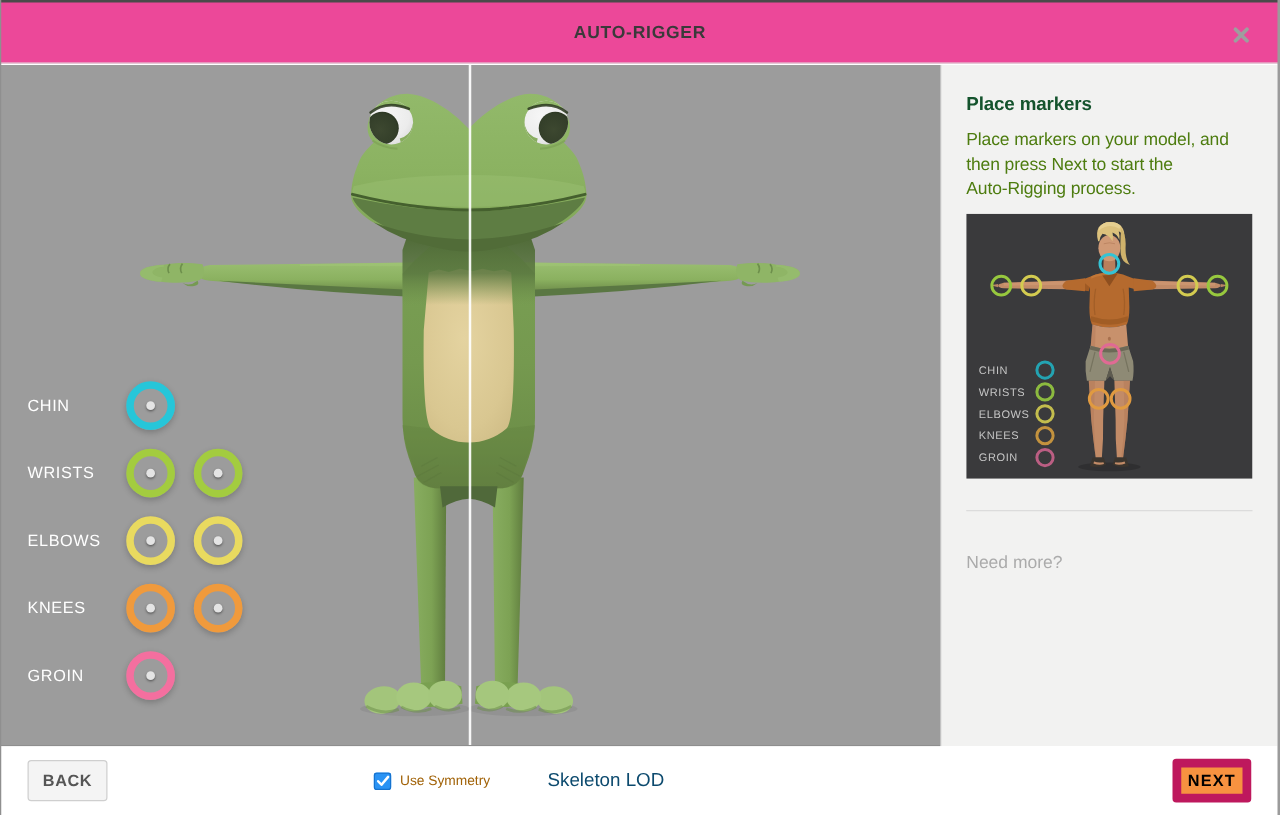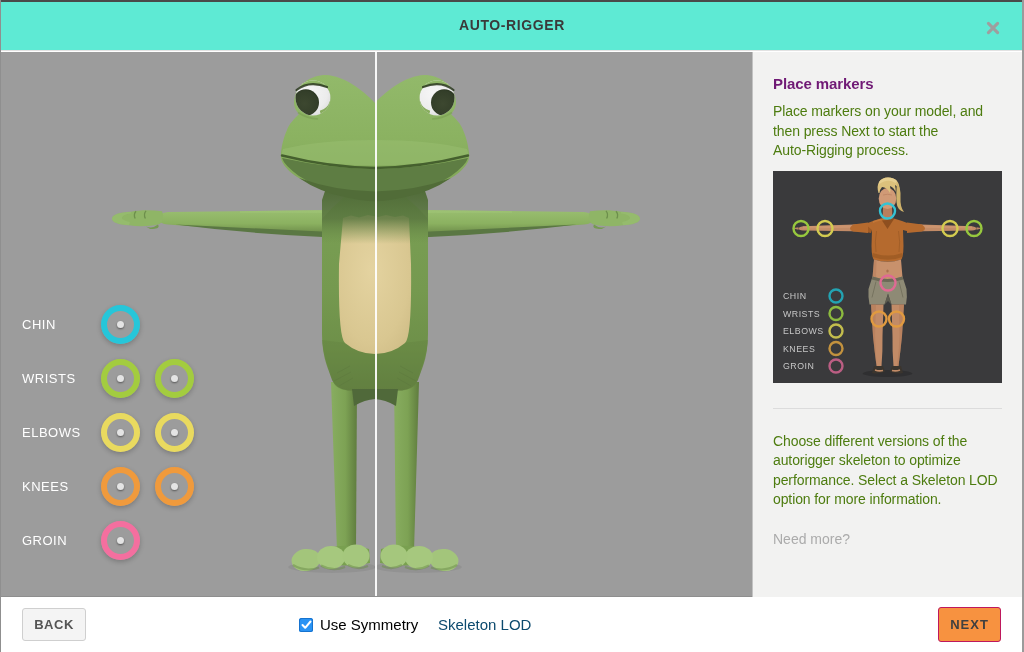--- a/index.html
+++ b/index.html
@@ -3,21 +3,21 @@
 <meta charset="utf-8">
 <style>
   * { margin:0; padding:0; box-sizing:border-box; }
   html,body { width:1024px; height:652px; overflow:hidden; background:#fff;
     font-family:"Liberation Sans", sans-serif; }
   .modal { position:relative; width:1024px; height:652px; background:#fff; overflow:hidden; }
   .frame-top { position:absolute; left:0; top:0; width:100%; height:2px; background:#4a4a4a; z-index:50; }
   .frame-left { position:absolute; left:0; top:0; width:1px; height:100%; background:#8f8f8f; z-index:50; }
   .frame-right { position:absolute; right:0; top:0; width:2px; height:100%; background:#9b9b9b; z-index:50; }
   
-  .hdr { position:absolute; left:0; top:0; width:100%; height:51px; background:#5eead4;
+  .hdr { position:absolute; left:0; top:0; width:100%; height:51px; background:#ec4899;
     border-bottom:1px solid #e2e2e2; }
   .hdr-title { position:absolute; left:0; right:0; top:0; height:51px; line-height:51px;
     text-align:center; font-size:14px; font-weight:bold; letter-spacing:0.6px; color:#3a3a3a; }
   .close-btn { position:absolute; right:24px; top:21px; width:14px; height:14px; cursor:pointer; }
   .close-btn svg { display:block; }
   
   .viewport { position:absolute; left:0; top:52px; width:752px; height:545px; background:#9c9c9c; overflow:hidden; border-bottom:1px solid #8e8e8e; }
   .frog-svg { position:absolute; left:0; top:0; }
   .sym-line { position:absolute; left:374.5px; top:0; width:2px; height:100%;
     background:rgba(255,255,255,0.92); }
@@ -25,51 +25,51 @@
   .marker-row { position:absolute; left:0; height:40px; width:230px; }
   .marker-label { position:absolute; left:22px; top:50%; transform:translateY(-50%);
     color:#fff; font-size:13px; font-weight:normal; letter-spacing:0.5px; }
   .ring { position:absolute; top:50%; width:39px; height:39px; margin-top:-19.5px;
     border-radius:50%; border:6px solid; box-shadow:0 2px 5px rgba(0,0,0,0.22); }
   .ring .dot { position:absolute; left:50%; top:50%; width:7px; height:7px; margin:-3.5px 0 0 -3.5px;
     border-radius:50%; background:#e4e4e4; box-shadow:0 1px 2px rgba(0,0,0,0.45); }
   
   .sidebar { position:absolute; left:752px; top:52px; width:270px; height:545px;
     background:#f2f2f1; border-left:1px solid #c2c2c2; padding:23px 20px 0 20px; }
-  .sb-h { font-size:15px; font-weight:bold; color:#701a75; margin:0 0 10px 0; letter-spacing:-0.1px; }
+  .sb-h { font-size:15px; font-weight:bold; color:#14532d; margin:0 0 10px 0; letter-spacing:-0.1px; }
   .sb-p { font-size:14px; line-height:19.5px; color:#4d7c0f; margin-bottom:12px;
     letter-spacing:-0.1px; white-space:pre-line; }
   .sb-p.first { margin-bottom:10px; }
   .guide-img { width:229px; height:212px; display:block; }
   .sb-divider { border:none; border-top:1px solid #dcdcdc; margin:25px 0 23px 0; }
   .help-link { font-size:14px; color:#ababab; margin-top:9px; display:inline-block; cursor:pointer; }
   
   .footer { position:absolute; left:0; top:597px; width:100%; height:71px; background:#fff; }
   .back-btn { position:absolute; left:22px; top:11px; width:64px; height:33px;
     background:#f4f4f4; border:1px solid #cfcfcf; border-radius:3px;
     font-family:inherit; font-size:13px; font-weight:bold; color:#555; letter-spacing:0.5px; cursor:pointer; }
   .chk-wrap { position:absolute; left:299px; top:0; height:55px; display:flex; align-items:center; }
   .checkbox { width:14px; height:14px; border-radius:2.5px; background:#2a93f4; position:relative;
     cursor:pointer; box-shadow:inset 0 0 0 1px #1673cf; }
   .checkbox svg { position:absolute; left:1.5px; top:2px; }
-  .chk-label { margin-left:7px; font-size:15px; color:#000000; }
+  .chk-label { margin-left:7px; font-size:11px; color:#a16207; }
   .lod-label { position:absolute; left:438px; top:0; height:55px; line-height:55px;
     font-size:15px; color:#0c4a6e; }
   .lod-select { position:absolute; left:536px; top:11px; width:182px; height:30px;
     background:#fff; border:1px solid #a3a3a3; border-radius:2px; cursor:pointer;
     box-shadow:0 1px 2px rgba(0,0,0,0.15); }
   .lod-value { position:absolute; left:0; right:22px; top:0; height:28px; line-height:28px;
     text-align:center; font-size:14px; color:#555; }
   .lod-arrow { position:absolute; right:1px; top:1px; width:15px; height:26px;
     background:linear-gradient(#fdfdfd,#c9c9c9); border-left:1px solid #8a8a8a; }
   .lod-arrow:after { content:""; position:absolute; left:3.5px; top:11px;
     border:4px solid transparent; border-top:5px solid #2d2d2d; }
   .next-btn { position:absolute; right:23px; top:10px; width:63px; height:35px;
-    background:#f79240; border:1px solid #be185d; border-radius:3px;
-    font-family:inherit; font-size:13px; font-weight:bold; color:#404040; letter-spacing:1px; cursor:pointer; }
+    background:#f79240; border:7px solid #be185d; border-radius:3px;
+    font-family:inherit; font-size:13px; font-weight:bold; color:#000000; letter-spacing:1px; cursor:pointer; }
 </style>
 </head>
 <body>
 
 <div class="modal">
   <div class="frame-top"></div>
   <div class="frame-left"></div>
   <div class="frame-right"></div>
 
   <div class="hdr">
@@ -366,24 +366,20 @@
           <text x="10" y="163" fill="#c6c6c6" font-size="8.8" letter-spacing="0.5">ELBOWS</text>
           <circle cx="63" cy="160" r="6.5" fill="none" stroke="#c3bd4d" stroke-width="2.4"></circle>
           <text x="10" y="180.5" fill="#c6c6c6" font-size="8.8" letter-spacing="0.5">KNEES</text>
           <circle cx="63" cy="177.5" r="6.5" fill="none" stroke="#c3923e" stroke-width="2.4"></circle>
           <text x="10" y="198" fill="#c6c6c6" font-size="8.8" letter-spacing="0.5">GROIN</text>
           <circle cx="63" cy="195" r="6.5" fill="none" stroke="#bb5e83" stroke-width="2.4"></circle>
         </g>
     </svg>
 
     <hr class="sb-divider">
-    <div class="sb-p">Choose different versions of the
-autorigger skeleton to optimize
-performance. Select a Skeleton LOD
-option for more information.</div>
     <span class="help-link">Need more?</span>
   </div>
 
   <div class="footer">
     <button class="back-btn">BACK</button>
     <div class="chk-wrap">
       <div class="checkbox">
         <svg id="symmetry-check" width="11" height="10" viewBox="0 0 11 10" style="display: block;">
           <path d="M1.5 5 L4.2 7.8 L9.5 1.5" stroke="#fff" stroke-width="2" fill="none" stroke-linecap="round" stroke-linejoin="round"></path>
         </svg>

